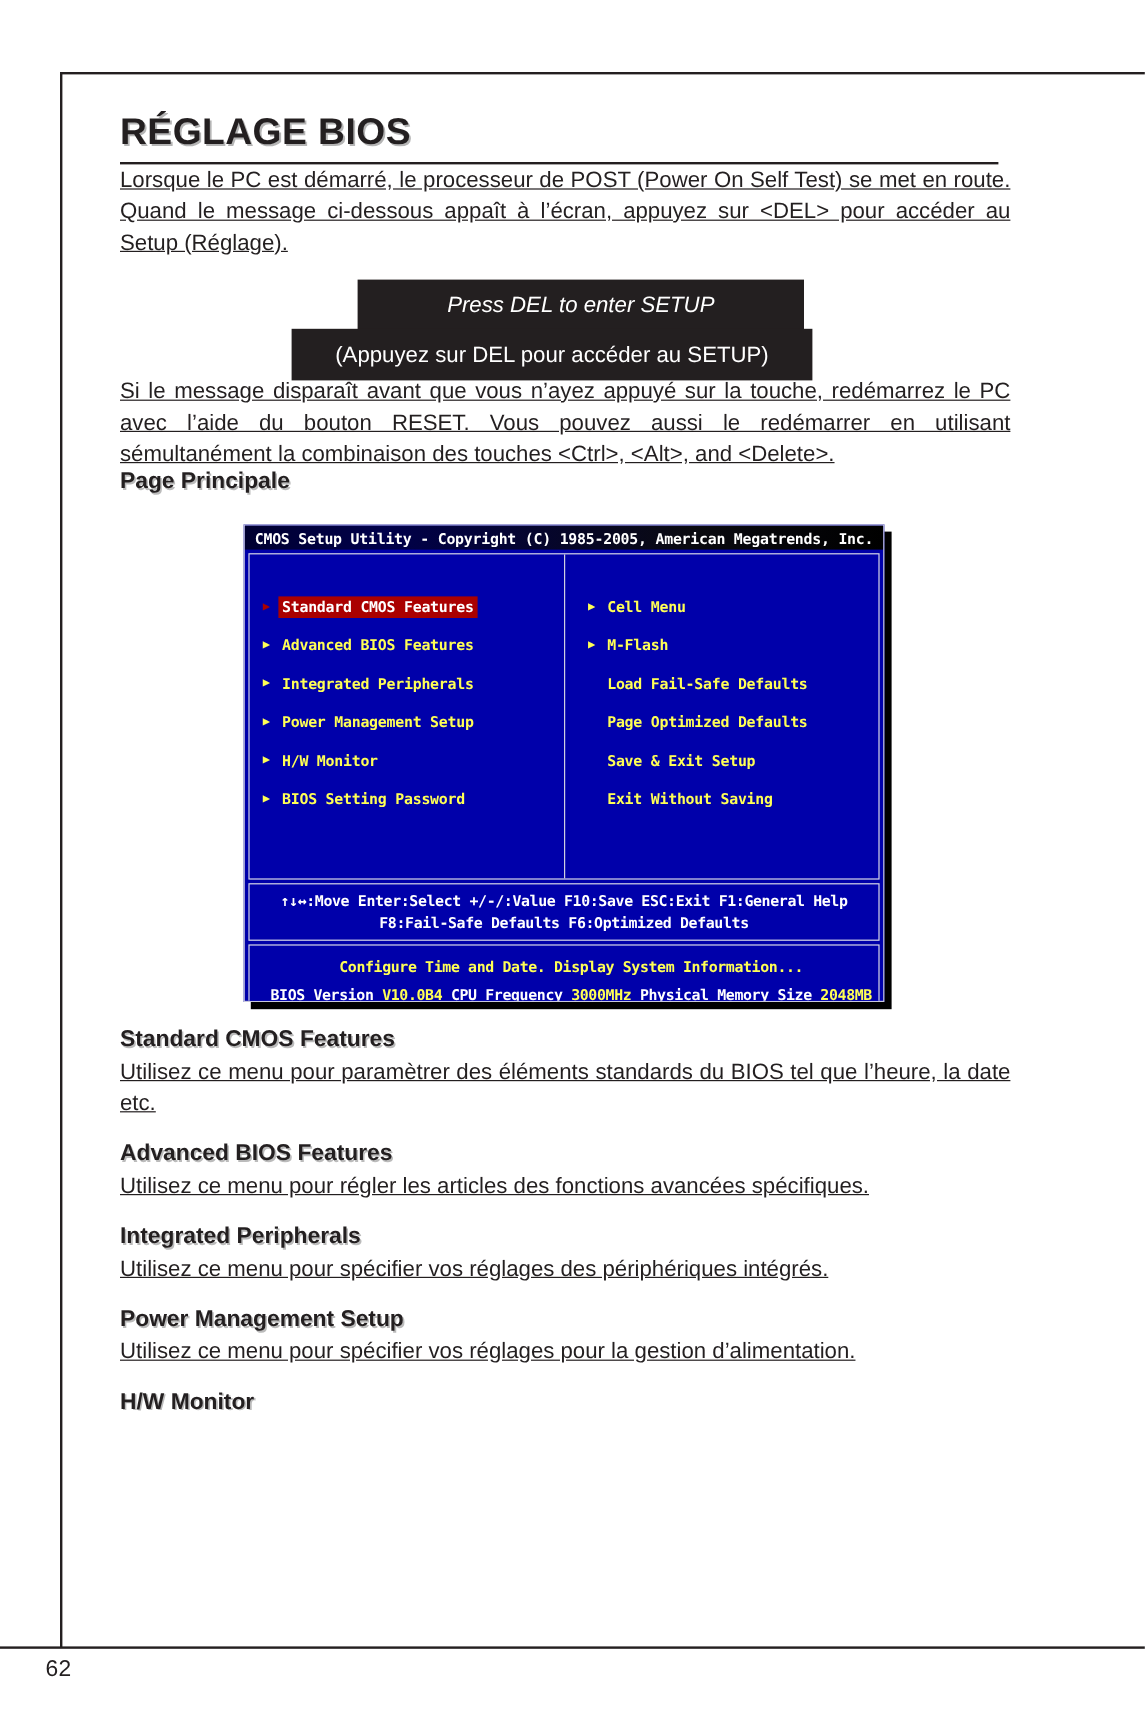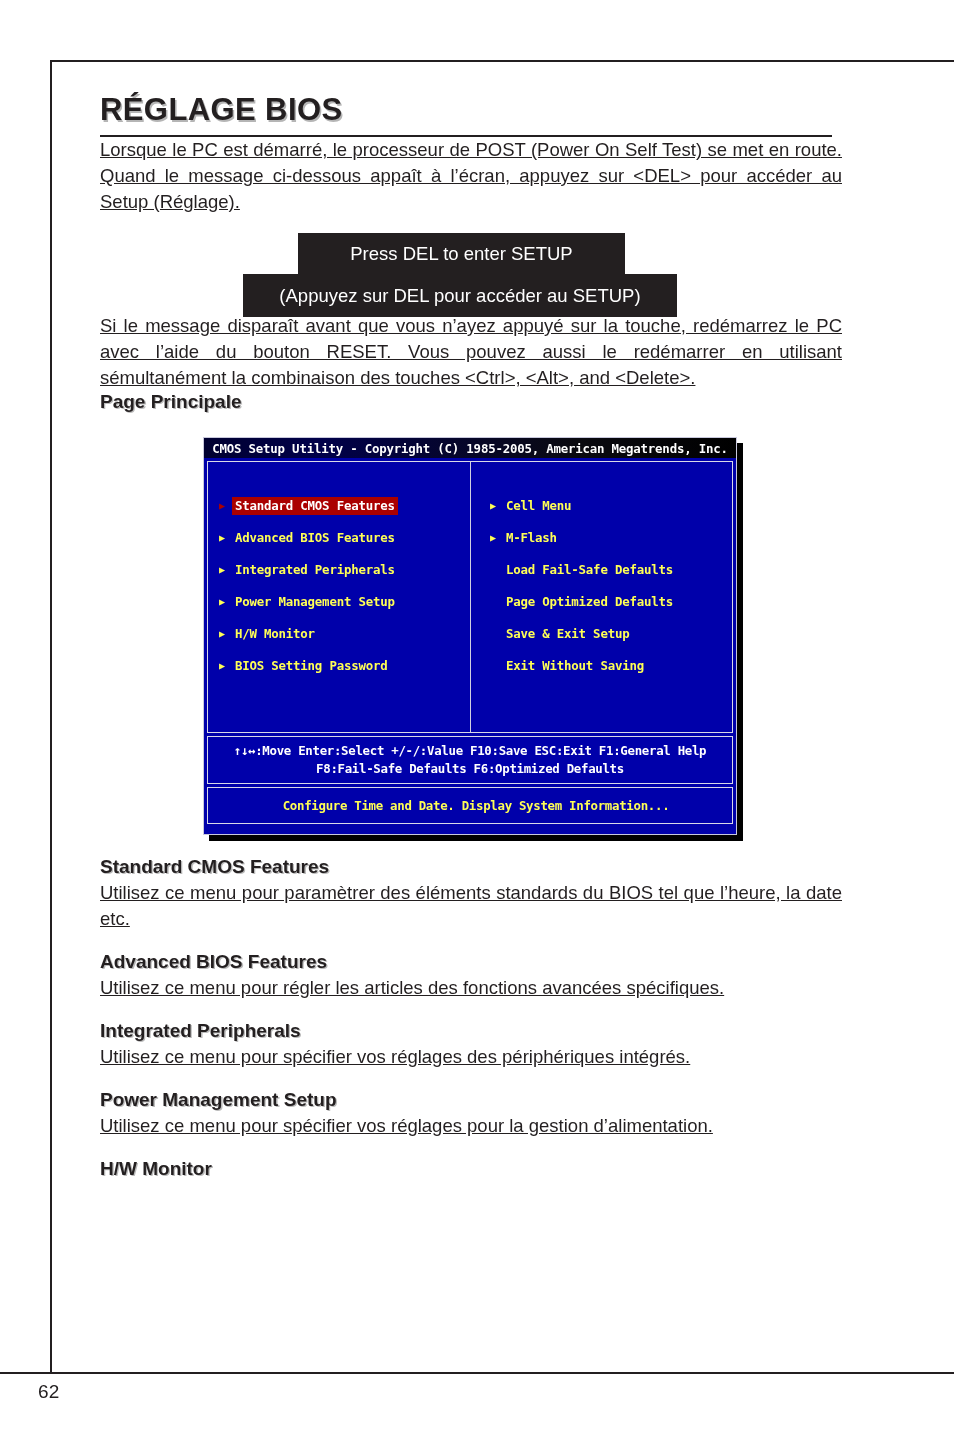--- a/index.html
+++ b/index.html
@@ -92,22 +92,23 @@
     color: #ffffff;
     font-size: 18.5px;
     display: flex;
     align-items: center;
     justify-content: center;
     white-space: nowrap;
   }
   .msgbox-en {
     left: 198px;
     top: 0px;
-    width: 327px;
+    width: 372px;
     height: 42px;
+    font-style: italic;
   }
   .msgbox-fr {
     left: 143px;
     top: 41px;
     width: 434px;
     height: 43px;
   }
 
   
   h2.sub-head {
@@ -335,20 +336,21 @@
         </div>
       </div>
 
       <div class="bios-help">
         <div class="bios-help-line">↑↓↔:Move  Enter:Select  +/-/:Value  F10:Save  ESC:Exit  F1:General Help</div>
         <div class="bios-help-line">F8:Fail-Safe Defaults   F6:Optimized Defaults</div>
       </div>
 
       <div class="bios-info">
         <div class="bios-info-line">Configure Time and Date.  Display System Information...</div>
+        <div class="bios-info-line ver"><span>BIOS Version </span><span class="val">V10.0B4</span><span> CPU Frequency </span><span class="val">3000MHz</span><span> Physical Memory Size </span><span class="val">2048MB</span></div>
       </div>
 
     </div>
   </div>
 
   <div class="desc-block">
     <h2 class="sub-head">Standard CMOS Features</h2>
     <p class="body-text">Utilisez ce menu pour paramètrer des éléments standards du BIOS tel que l’heure, la date etc.</p>
   </div>
 

